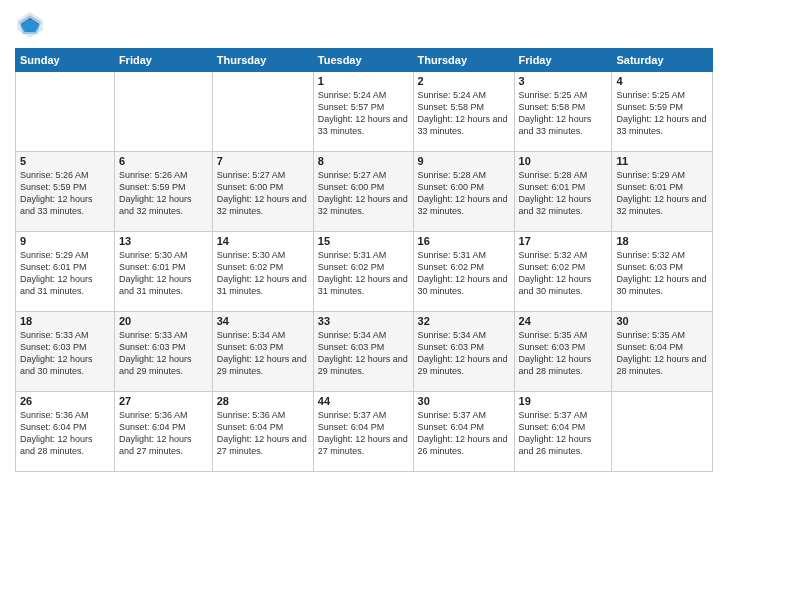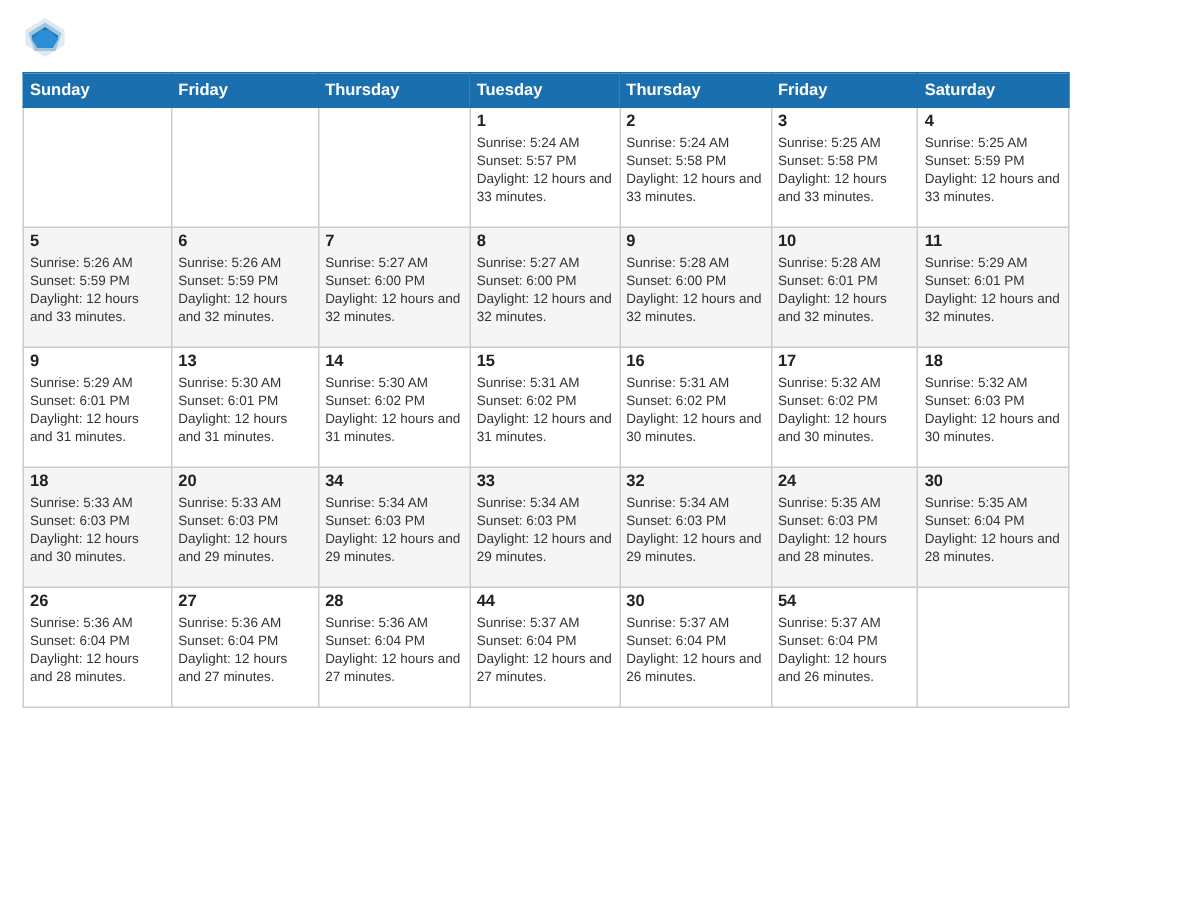--- a/index.html
+++ b/index.html
@@ -321,21 +321,21 @@
 Sunset: 6:04 PM
 Daylight: 12 hours and 27 minutes.</div>
           </td>
           <td>
             <span class="day-num">30</span>
             <div class="day-info" style="white-space: pre-line;">Sunrise: 5:37 AM
 Sunset: 6:04 PM
 Daylight: 12 hours and 26 minutes.</div>
           </td>
           <td>
-            <span class="day-num">54</span>
+            <span class="day-num">19</span>
             <div class="day-info" style="white-space: pre-line;">Sunrise: 5:37 AM
 Sunset: 6:04 PM
 Daylight: 12 hours and 26 minutes.</div>
           </td>
           <td class="empty-cell"></td>
         </tr>
       </tbody>
   </table>
 </div>
 

